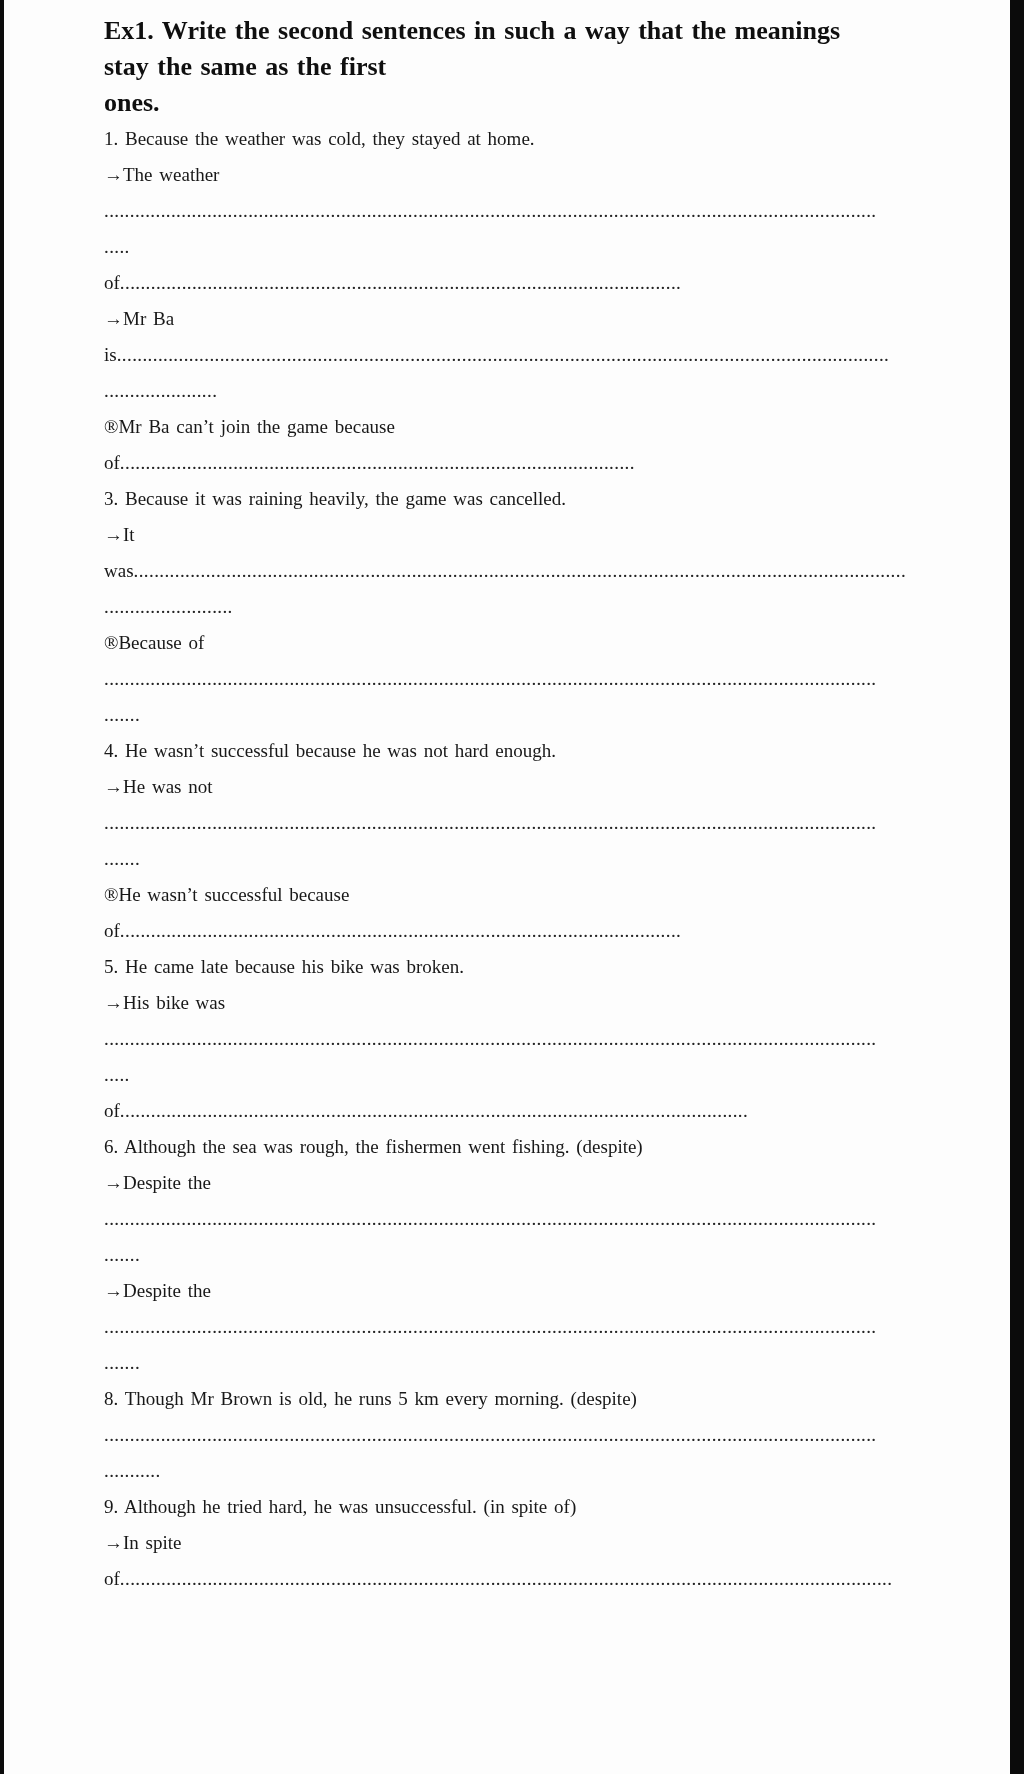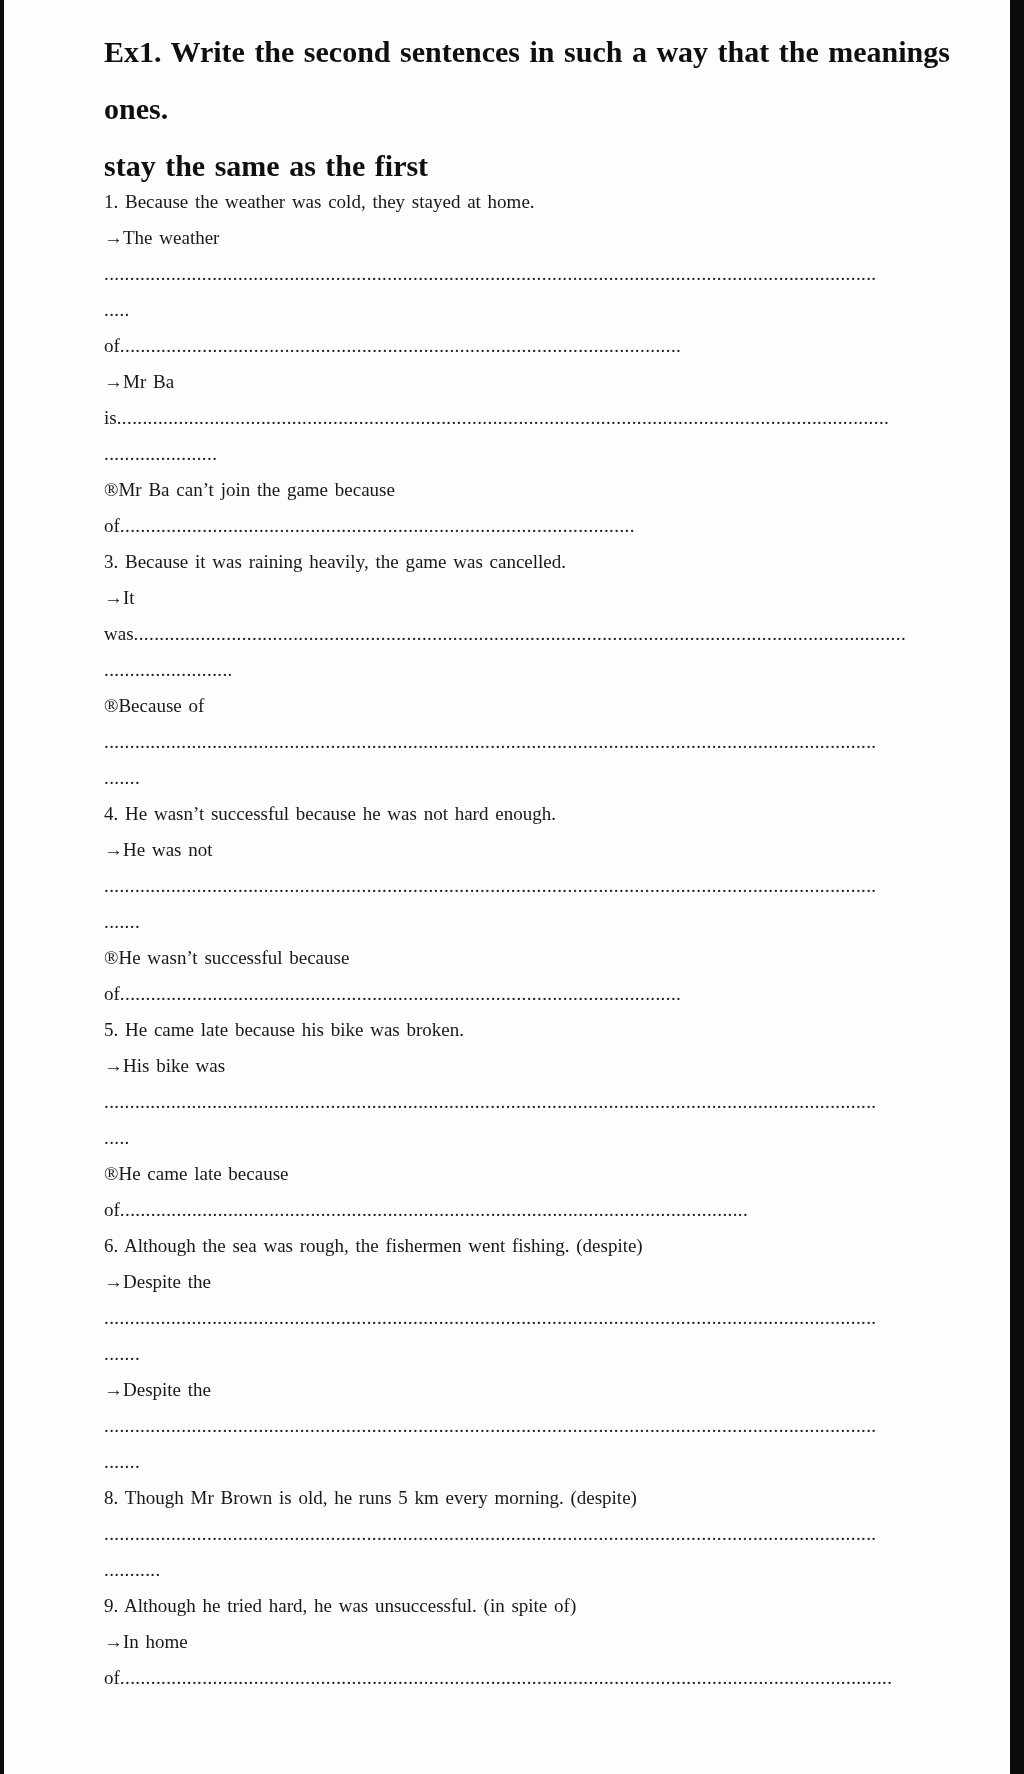--- a/index.html
+++ b/index.html
@@ -32,39 +32,38 @@
     margin: 0;
     font-size: 19px;
     line-height: 36px;
     color: #181818;
     white-space: nowrap;
     overflow: hidden;
     word-spacing: 2px;
   }
   p.line.bold {
     font-weight: bold;
-    font-size: 30px;
+    font-size: 26px;
     color: #0f0f0f;
-    margin-top: 21px;
   }
   .dots {
     color: #242424;
     letter-spacing: 0.4px;
   }
 </style>
 </head>
 <body>
 
 <div class="scan-edge left"></div>
 <div class="scan-edge right"></div>
 
 <main class="worksheet">
     <p class="line bold"><span>Ex1. Write the second sentences in such a way that the meanings</span></p>
+    <p class="line bold"><span>stay the same as the first</span></p>
     <p class="line bold"><span>ones.</span></p>
-    <p class="line bold"><span>stay the same as the first</span></p>
     <p class="line"><span>1. Because the weather was cold, they stayed at home.</span></p>
     <p class="line"><span>→The weather</span></p>
     <p class="line"><span class="dots">......................................................................................................................................................</span></p>
     <p class="line"><span class="dots">.....</span></p>
     <p class="line"><span>of</span><span class="dots">.............................................................................................................</span></p>
     <p class="line"><span>→Mr Ba</span></p>
     <p class="line"><span>is</span><span class="dots">......................................................................................................................................................</span></p>
     <p class="line"><span class="dots">......................</span></p>
     <p class="line"><span>®Mr Ba can’t join the game because</span></p>
     <p class="line"><span>of</span><span class="dots">....................................................................................................</span></p>
@@ -78,28 +77,27 @@
     <p class="line"><span>4. He wasn’t successful because he was not hard enough.</span></p>
     <p class="line"><span>→He was not</span></p>
     <p class="line"><span class="dots">......................................................................................................................................................</span></p>
     <p class="line"><span class="dots">.......</span></p>
     <p class="line"><span>®He wasn’t successful because</span></p>
     <p class="line"><span>of</span><span class="dots">.............................................................................................................</span></p>
     <p class="line"><span>5. He came late because his bike was broken.</span></p>
     <p class="line"><span>→His bike was</span></p>
     <p class="line"><span class="dots">......................................................................................................................................................</span></p>
     <p class="line"><span class="dots">.....</span></p>
-    <p class="line"><span>®He came late because</span></p>
     <p class="line"><span>of</span><span class="dots">..........................................................................................................................</span></p>
     <p class="line"><span>6. Although the sea was rough, the fishermen went fishing. (despite)</span></p>
     <p class="line"><span>→Despite the</span></p>
     <p class="line"><span class="dots">......................................................................................................................................................</span></p>
     <p class="line"><span class="dots">.......</span></p>
     <p class="line"><span>→Despite the</span></p>
     <p class="line"><span class="dots">......................................................................................................................................................</span></p>
     <p class="line"><span class="dots">.......</span></p>
     <p class="line"><span>8. Though Mr Brown is old, he runs 5 km every morning. (despite)</span></p>
     <p class="line"><span class="dots">......................................................................................................................................................</span></p>
     <p class="line"><span class="dots">...........</span></p>
     <p class="line"><span>9. Although he tried hard, he was unsuccessful. (in spite of)</span></p>
-    <p class="line"><span>→In home</span></p>
+    <p class="line"><span>→In spite</span></p>
     <p class="line"><span>of</span><span class="dots">......................................................................................................................................................</span></p>
   </main>
 
 </body></html>

